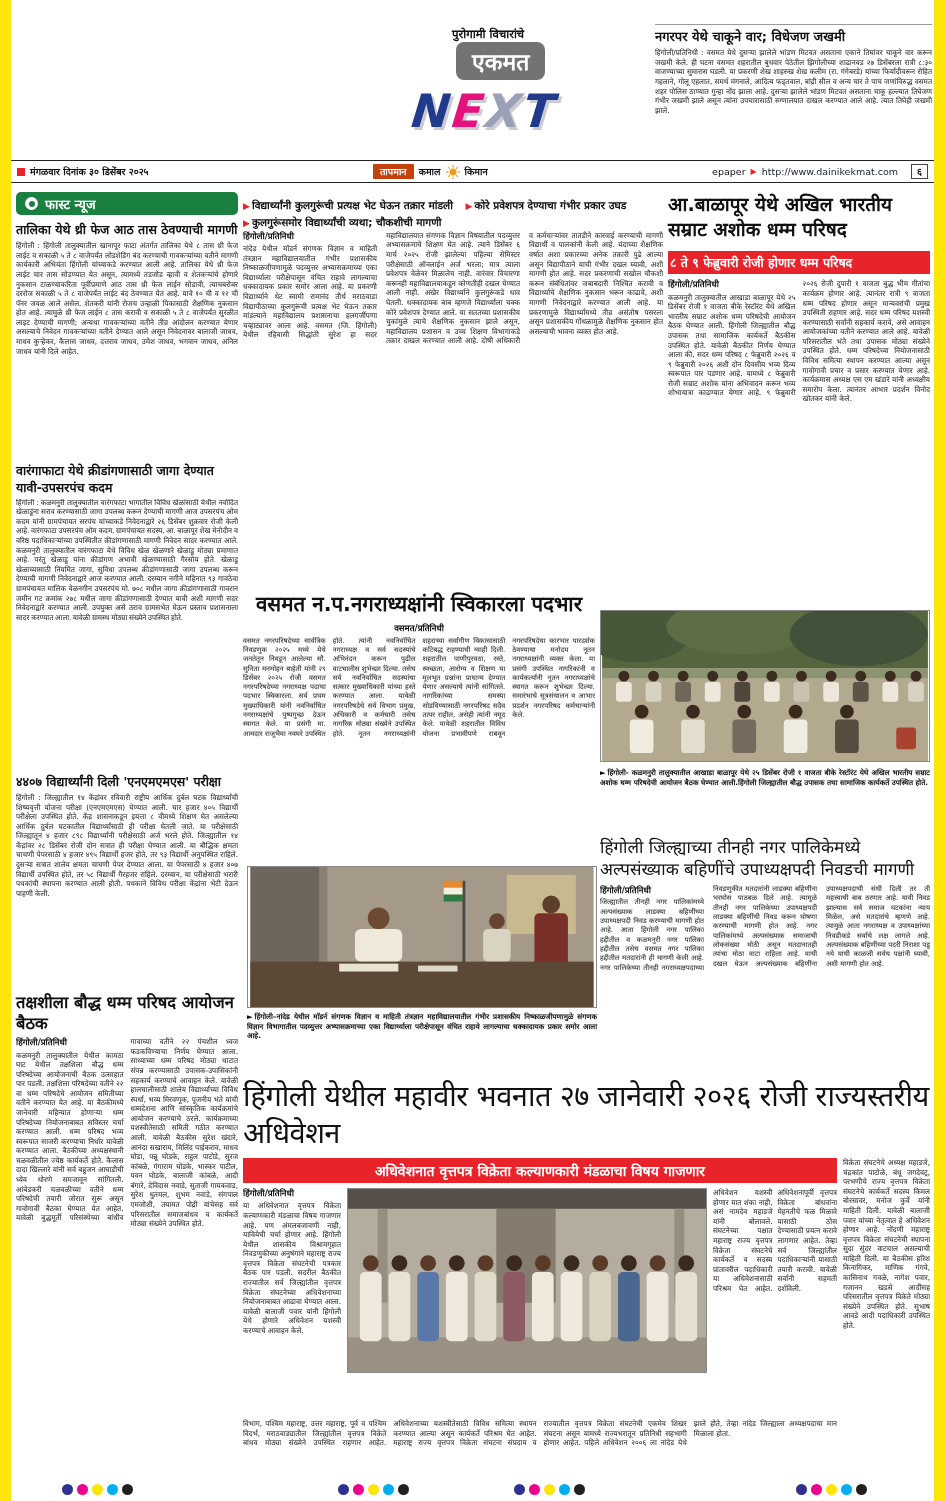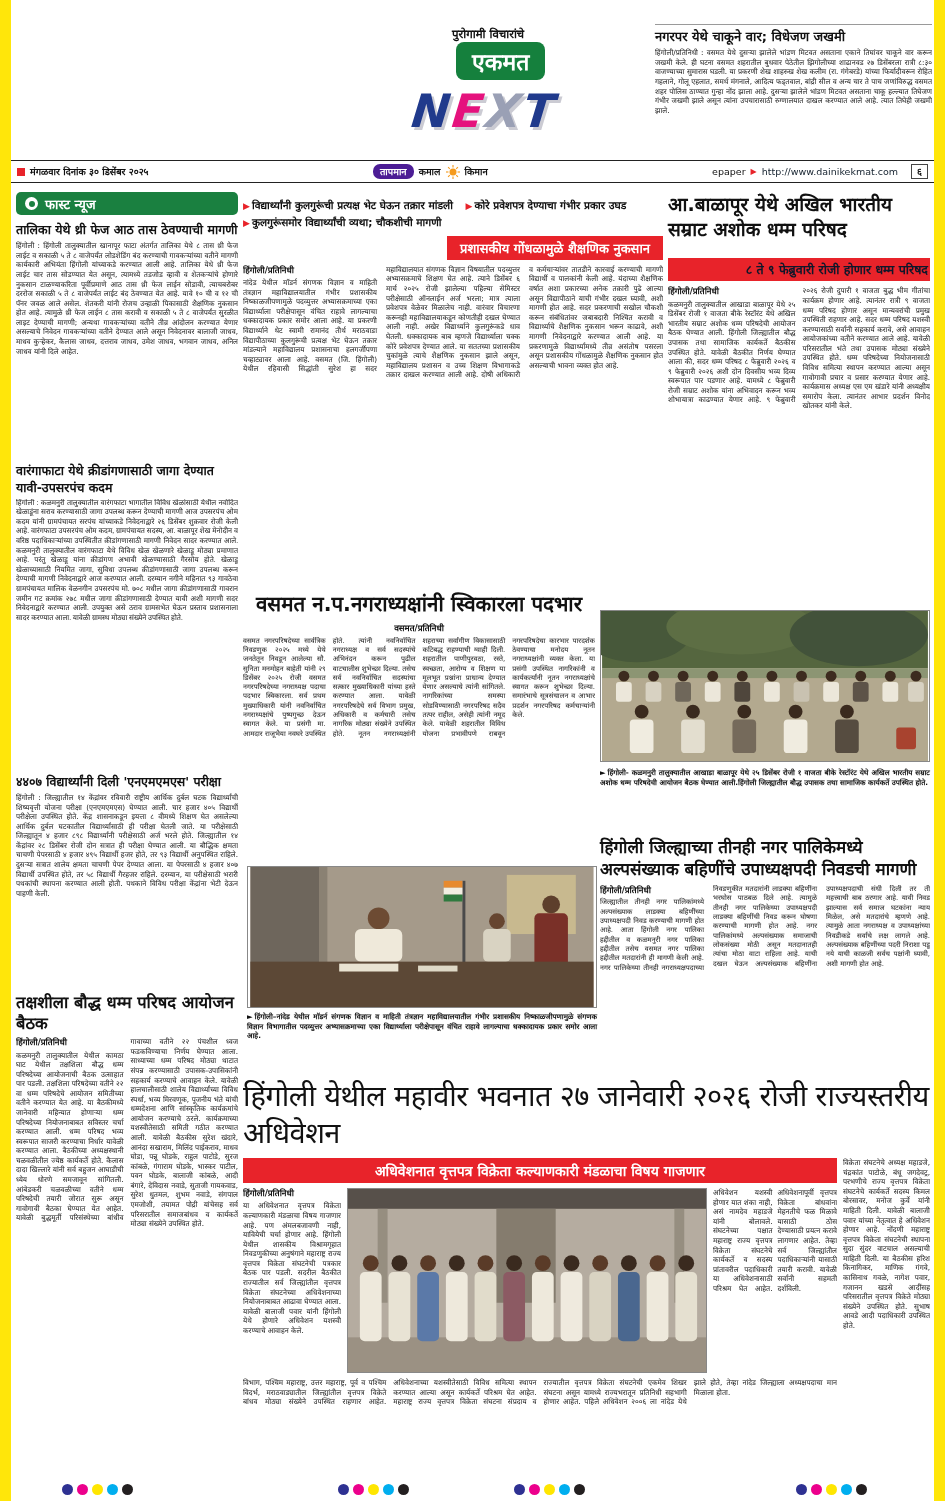--- a/index.html
+++ b/index.html
@@ -5,92 +5,92 @@
   * { margin:0; padding:0; box-sizing:border-box; }
   html,body { background:#e7e7e7; }
   body { font-family:"DejaVu Sans", sans-serif; color:#111; }
   .page { position:relative; width:945px; height:1501px; background:#fff; margin:0 auto; overflow:hidden; }
 
   .strip { position:absolute; top:0; height:100%; width:11px; background:#ffe60a; z-index:4; }
   .strip-left { left:0; } .strip-right { right:0; }
 
   
   .tagline { position:absolute; left:452px; top:26px; font-size:11.5px; font-weight:bold; }
-  .brand-box { position:absolute; left:456px; top:42px; background:#15803d; color:#fff; font-weight:bold;
+  .brand-box { position:absolute; left:456px; top:42px; background:#737373; color:#fff; font-weight:bold;
                font-size:23px; padding:3px 16px; border-radius:8px; }
   .city-title { position:absolute; left:148px; top:26px; font-size:64px; font-weight:bold; letter-spacing:-1px; line-height:1.4; }
   .next-logo { position:absolute; left:412px; top:84px; font-size:46px; font-weight:bold; font-style:italic;
                transform:skewX(-6deg); text-shadow:3px 3px 0 rgba(160,160,175,.55); letter-spacing:2px; }
   .nl-b { color:#203a8c; } .nl-m { color:#e5127d; } .nl-g { color:#9aa0b5; }
   .top-story { position:absolute; left:655px; top:24px; width:277px; border-top:1px solid #9a9a9a; padding-top:4px; }
   .ts-title { font-size:13px; font-weight:bold; line-height:1.25; margin-bottom:3px; }
   .small { font-size:7.2px; line-height:1.33; text-align:justify; color:#141414; overflow:hidden; }
 
   
   .dateline { position:absolute; left:11px; right:11px; top:160px; height:23px;
               border-top:1.6px solid #222; border-bottom:1.6px solid #222;
               display:flex; align-items:center; justify-content:space-between; font-size:9.5px; padding:0 6px; }
   .dl-left, .dl-center, .dl-right { display:flex; align-items:center; gap:5px; }
   .red-sq { width:8px; height:8px; background:#e8232a; display:inline-block; }
   .dl-date { font-weight:bold; }
-  .temp-chip { background:#4c1d95; color:#fff; font-weight:bold; padding:1px 7px; border-radius:7px; }
+  .temp-chip { background:#c2410c; color:#fff; font-weight:bold; padding:1px 7px; border-radius:1px; }
   .dl-bold { font-weight:bold; }
   .sun-icon { width:14px; height:14px; }
   .ep-arrow { color:#e8232a; font-size:8px; }
   .dl-url { color:#14212e; }
   .page-no { border:1px solid #444; padding:0 5px; font-weight:bold; margin-left:8px; }
 
   
   .left-col { position:absolute; left:16px; top:192px; width:222px; }
   .fn-header { background:#1a8040; color:#fff; height:23px; border-radius:5px; display:flex; align-items:center;
                gap:7px; padding:0 9px; font-size:13px; font-weight:bold; }
   .fn-icon { width:13px; height:13px; border-radius:50%; background:#fff; position:relative; flex:0 0 13px; }
   .fn-icon::after { content:""; position:absolute; inset:3.5px; border-radius:50%; background:#1a8040; }
   .fn-heading { font-size:12.5px; line-height:1.3; font-weight:bold; margin:7px 0 3px; }
   .h190 { height:190px; } .h215 { height:215px; } .h268 { height:268px;font-family:Liberation Serif, serif; } .h300 { height:300px; }
-  .h372 { height:372px; } .h168 { height:168px; } .h222 { height:222px; } .h238 { height:238px; } .h185 { height:185px; } .h80 { height:80px; }
+  .h372 { height:372px; } .h168 { height:168px; } .h222 { height:222px; } .h238 { height:238px; } .h185 { height:185px; } .h80 { height:80px;margin-top:41px; }
   .tk-heading { font-size:16.5px; line-height:1.28; font-weight:bold; margin-top:9px; }
   .byline { font-weight:bold; font-size:8.5px; margin-bottom:2px; }
   .cols2 { column-count:2; column-gap:7px; margin-top:3px; }
   .cols3 { column-count:3; column-gap:9px; }
   .cols4 { column-count:4; column-gap:7px; }
 
   
   .main-article { position:absolute; left:243px; top:190px; width:420px; }
   .main-headline { font-size:33px; line-height:1.18; font-weight:bold; letter-spacing:-0.5px; }
   .bullets { margin-top:7px; font-size:10.5px; font-weight:bold; line-height:1.55; }
   .bullet { margin-right:9px; }
   .b-arrow { color:#e8232a; font-size:9px; margin-right:2px; }
   .banner-row { text-align:right; margin:5px 0 5px; }
   .red-banner { display:inline-block; background:#e8232a; color:#fff; font-weight:bold; font-size:13px; padding:3px 13px; }
 
   
   .dhamma { position:absolute; left:668px; top:192px; width:262px; }
   .dh-headline { font-size:19px; line-height:1.3; font-weight:bold; }
-  .sub-banner { display:block; background:#e8232a; color:#0f172a; font-weight:bold; font-size:12.5px;
-                text-align:right; padding:3px 2px; margin:17px 0 5px; }
+  .sub-banner { display:block; background:#e8232a; color:#ffffff; font-weight:bold; font-size:12.5px;
+                text-align:left; padding:3px 2px; margin:10px 0 5px; }
 
   
   .padbhar { position:absolute; left:243px; top:592px; width:352px; }
   .pd-headline { font-size:20.5px; font-weight:bold; text-align:center; line-height:1.25; }
   .pd-dateline { text-align:center; font-weight:bold; font-size:8.5px; margin:4px 0; }
   .pd-body { font-size:7px; }
 
   
   .photo { display:block; border:1px solid #888; }
   .photo-meeting { position:absolute; left:600px; top:610px; }
   .caption { font-size:7.2px; font-weight:bold; line-height:1.35; text-align:justify; }
   .cap-meeting { position:absolute; left:600px; top:768px; width:330px; }
   .photo-office { position:absolute; left:247px; top:866px; }
   .cap-office { position:absolute; left:247px; top:1012px; width:350px; }
   .cap-marker { color:#111; margin-right:2px; }
 
   
   .nagarpalika { position:absolute; left:600px; top:836px; width:330px; }
-  .np-headline { font-size:17px; line-height:1.3; font-weight:bold; }
+  .np-headline { font-size:17px; line-height:1.3; font-weight:normal; }
   .np-body { margin-top:5px; font-size:7px; }
 
   
   .adhiveshan { position:absolute; left:243px; top:1078px; width:687px; }
   .ad-headline { font-size:29px; line-height:1.26; font-weight:normal; letter-spacing:-0.5px; }
   .adh-grid { display:grid; grid-template-columns:98px 360px 124px 87px; column-gap:6px; row-gap:5px; margin-top:7px; }
   .adh-banner { grid-column:1/4; background:#e8232a; color:#fff; font-weight:bold; font-size:14px;
                 text-align:center; padding:3px 0; }
   .adh-far { grid-column:4; grid-row:1/4; }
   .adh-left { grid-column:1; grid-row:2; }
@@ -180,23 +180,20 @@
         <span>कळमनुरी तालुक्यातील येथील कामठा घाट येथील तक्षशिला बौद्ध धम्म परिषदेच्या आयोजनाची बैठक उत्साहात पार पडली. तक्षशिला परिषदेच्या वतीने २२ वा धम्म परिषदेचे आयोजन समितीच्या वतीने करण्यात येत आहे. या बैठकीमध्ये जानेवारी महिन्यात होणाऱ्या धम्म परिषदेच्या नियोजनाबाबत सविस्तर चर्चा करण्यात आली. धम्म परिषद भव्य स्वरूपात साजरी करण्याचा निर्धार यावेळी करण्यात आला. बैठकीच्या अध्यक्षस्थानी चळवळीतील ज्येष्ठ कार्यकर्ते होते. कैलास दादा खिल्लारे यांनी सर्व बहुजन आघाडीची ध्येय धोरणे समजावून सांगितली. आंबेडकरी चळवळीच्या वतीने धम्म परिषदेची तयारी जोरात सुरू असून गावोगावी बैठका घेण्यात येत आहेत. यावेळी बुद्धमूर्ती परिसंस्थेच्या बांधीव गावाच्या वतीने २२ पंचशील ध्वज फडकविण्याचा निर्णय घेण्यात आला. साध्याच्या धम्म परिषद मोठ्या थाटात संपन्न करण्यासाठी उपासक-उपासिकांनी सहकार्य करण्याचे आवाहन केले. यावेळी हालचालीसाठी शालेय विद्यार्थ्यांच्या विविध स्पर्धा, भव्य मिरवणूक, पूजनीय भंते यांची धम्मदेशना आणि सांस्कृतिक कार्यक्रमांचे आयोजन करण्याचे ठरले. कार्यक्रमाच्या यशस्वीतेसाठी समिती गठीत करण्यात आली. यावेळी बैठकीस सुरेश खंदारे, आनंदा सखाराम, मिलिंद पाईकराव, माधव घोडा, पन्नू घोडके, राहुल पाटोडे, सुरज कांबळे, गंगाराम घोडके, भास्कर पाटील, पवन घोडके, बालाजी कांबळे, आदी बंगारे, देविदास नवाडे, सुताजी गायकवाड, सुरेश धुतमल, शुभम नवाडे, संगपाल एमजोशी, तयामत पोद्री यांचेसह सर्व परिसरातील समाजबांधव व कार्यकर्ते मोठ्या संख्येने उपस्थित होते.</span>
       </div>
     </article>
   </aside>
 
   <article class="main-article">
     <div class="bullets">
       <span class="bullet"><span class="b-arrow">▶</span><span>विद्यार्थ्यांनी कुलगुरूंची प्रत्यक्ष भेट घेऊन तक्रार मांडली</span></span>
       <span class="bullet"><span class="b-arrow">▶</span><span>कोरे प्रवेशपत्र देण्याचा गंभीर प्रकार उघड</span></span>
       <span class="bullet"><span class="b-arrow">▶</span><span>कुलगुरूंसमोर विद्यार्थ्यांची व्यथा; चौकशीची मागणी</span></span>
-    </div>
-    <div class="banner-row">
-      <span class="red-banner">प्रशासकीय गोंधळामुळे शैक्षणिक नुकसान</span>
     </div>
     <div class="small cols3 h238">
       <div class="byline">हिंगोली/प्रतिनिधी</div>
       <span>नांदेड येथील मॉडर्न संगणक विज्ञान व माहिती तंत्रज्ञान महाविद्यालयातील गंभीर प्रशासकीय निष्काळजीपणामुळे पदव्युत्तर अभ्यासक्रमाच्या एका विद्यार्थ्याला परीक्षेपासून वंचित राहावे लागल्याचा धक्कादायक प्रकार समोर आला आहे. या प्रकरणी विद्यार्थ्याने थेट स्वामी रामानंद तीर्थ मराठवाडा विद्यापीठाच्या कुलगुरूंची प्रत्यक्ष भेट घेऊन तक्रार मांडल्याने महाविद्यालय प्रशासनाचा हलगर्जीपणा चव्हाट्यावर आला आहे. वसमत (जि. हिंगोली) येथील रहिवासी सिद्धांती सुरेश हा सदर महाविद्यालयात संगणक विज्ञान विषयातील पदव्युत्तर अभ्यासक्रमाचे शिक्षण घेत आहे. त्याने डिसेंबर ६ मार्च २०२५ रोजी झालेल्या पहिल्या सेमिस्टर परीक्षेसाठी ऑनलाईन अर्ज भरला; मात्र त्याला प्रवेशपत्र वेळेवर मिळालेच नाही. वारंवार विचारणा करूनही महाविद्यालयाकडून कोणतीही दखल घेण्यात आली नाही. अखेर विद्यार्थ्याने कुलगुरूंकडे धाव घेतली. धक्कादायक बाब म्हणजे विद्यार्थ्याला चक्क कोरे प्रवेशपत्र देण्यात आले. या सततच्या प्रशासकीय चुकांमुळे त्याचे शैक्षणिक नुकसान झाले असून, महाविद्यालय प्रशासन व उच्च शिक्षण विभागाकडे तक्रार दाखल करण्यात आली आहे. दोषी अधिकारी व कर्मचाऱ्यांवर तातडीने कारवाई करण्याची मागणी विद्यार्थी व पालकांनी केली आहे. यंदाच्या शैक्षणिक वर्षात अशा प्रकारच्या अनेक तक्रारी पुढे आल्या असून विद्यापीठाने याची गंभीर दखल घ्यावी, अशी मागणी होत आहे. सदर प्रकरणाची सखोल चौकशी करून संबंधितांवर जबाबदारी निश्चित करावी व विद्यार्थ्याचे शैक्षणिक नुकसान भरून काढावे, अशी मागणी निवेदनाद्वारे करण्यात आली आहे. या प्रकरणामुळे विद्यार्थ्यांमध्ये तीव्र असंतोष पसरला असून प्रशासकीय गोंधळामुळे शैक्षणिक नुकसान होत असल्याची भावना व्यक्त होत आहे.</span>
     </div>
   </article>
 
   <article class="dhamma">
     <h2 class="dh-headline">आ.बाळापूर येथे अखिल भारतीय सम्राट अशोक धम्म परिषद</h2>
     <span class="sub-banner">८ ते ९ फेब्रुवारी रोजी होणार धम्म परिषद</span>

